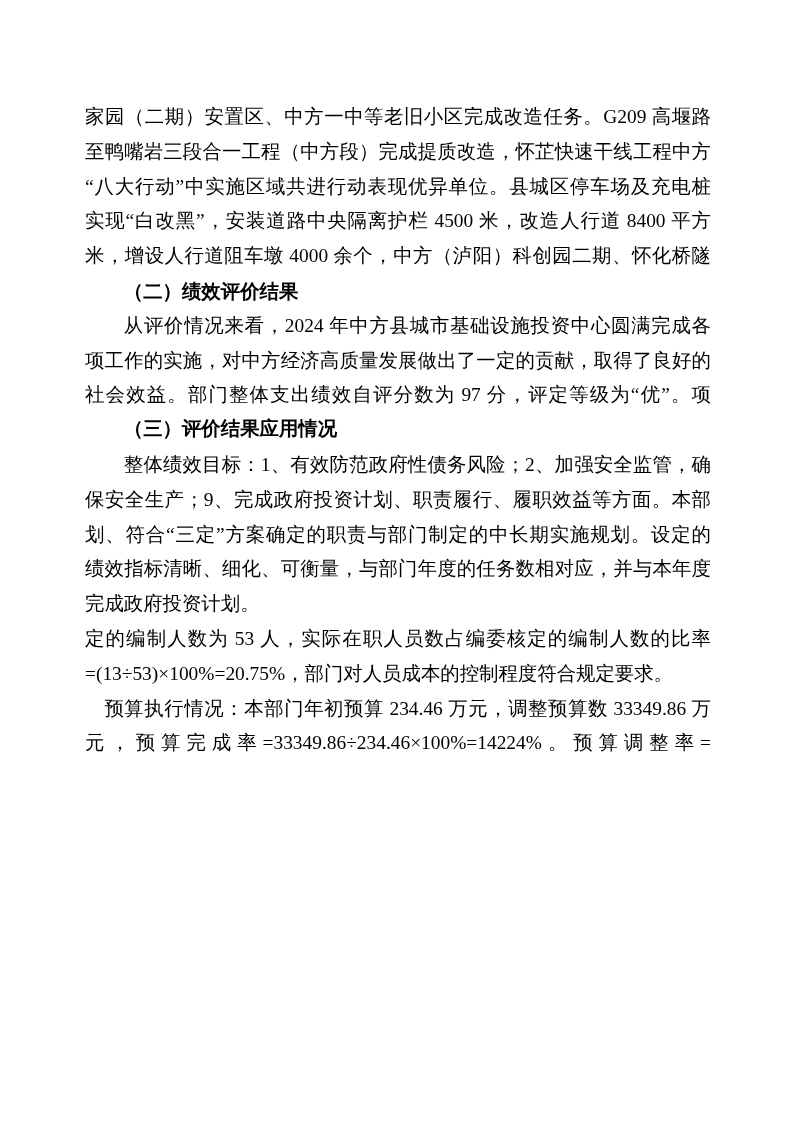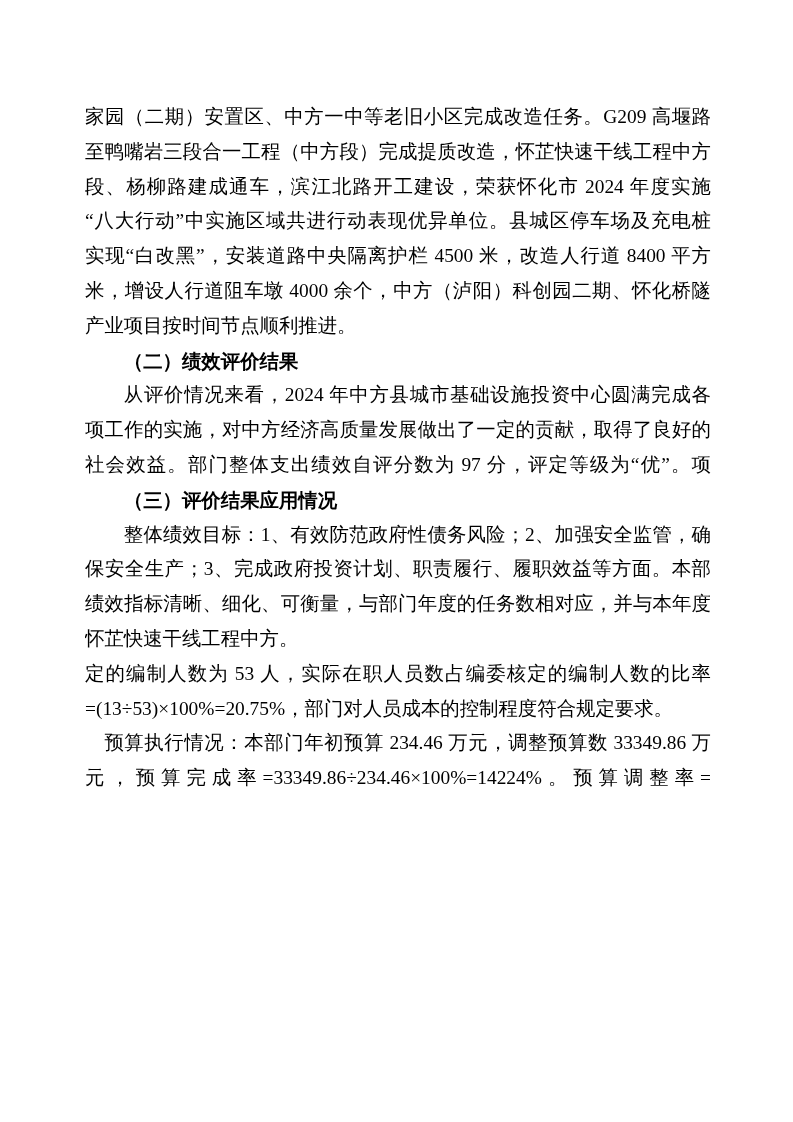--- a/index.html
+++ b/index.html
@@ -46,42 +46,41 @@
   }
 </style>
 </head>
 <body>
 
 <div class="page">
   <div class="doc-body">
       <div class="block">
         <div class="line">家园（二期）安置区、中方一中等老旧小区完成改造任务。G209 高堰路</div>
         <div class="line">至鸭嘴岩三段合一工程（中方段）完成提质改造，怀芷快速干线工程中方</div>
-        <div class="line">段、杨柳路建成通车，滨江北路开工建设，荣获怀化市 2024 年度实施</div>
         <div class="line">“八大行动”中实施区域共进行动表现优异单位。县城区停车场及充电桩</div>
         <div class="line">实现“白改黑”，安装道路中央隔离护栏 4500 米，改造人行道 8400 平方</div>
         <div class="line">米，增设人行道阻车墩 4000 余个，中方（泸阳）科创园二期、怀化桥隧</div>
-        <div class="line flush-left">产业项目按时间节点顺利推进。</div>
       </div>
       <div class="block">
         <div class="line heading" style="text-indent: 2em;">（二）绩效评价结果</div>
       </div>
       <div class="block">
         <div class="line" style="text-indent: 2em;">从评价情况来看，2024 年中方县城市基础设施投资中心圆满完成各</div>
         <div class="line">项工作的实施，对中方经济高质量发展做出了一定的贡献，取得了良好的</div>
         <div class="line">社会效益。部门整体支出绩效自评分数为 97 分，评定等级为“优”。项</div>
       </div>
       <div class="block">
-        <div class="line heading" style="text-indent: 2em;">（三）评价结果应用情况</div>
+        <div class="line heading" style="text-indent: 2em; font-family: Liberation Mono, monospace;">（三）评价结果应用情况</div>
       </div>
       <div class="block">
         <div class="line" style="text-indent: 2em;">整体绩效目标：1、有效防范政府性债务风险；2、加强安全监管，确</div>
-        <div class="line">保安全生产；3、完成政府投资计划、职责履行、履职效益等方面。本部</div>
+        <div class="line">保安全生产；9、完成政府投资计划、职责履行、履职效益等方面。本部</div>
+        <div class="line">划、符合“三定”方案确定的职责与部门制定的中长期实施规划。设定的</div>
         <div class="line">绩效指标清晰、细化、可衡量，与部门年度的任务数相对应，并与本年度</div>
-        <div class="line flush-left">怀芷快速干线工程中方。</div>
+        <div class="line flush-left">完成政府投资计划。</div>
       </div>
       <div class="block">
         <div class="line">定的编制人数为 53 人，实际在职人员数占编委核定的编制人数的比率</div>
         <div class="line flush-left">=(13÷53)×100%=20.75%，部门对人员成本的控制程度符合规定要求。</div>
       </div>
       <div class="block">
         <div class="line" style="text-indent: 1em;">预算执行情况：本部门年初预算 234.46 万元，调整预算数 33349.86 万</div>
         <div class="line">元，预算完成率=33349.86÷234.46×100%=14224%。预算调整率=</div>
       </div>
     </div>

